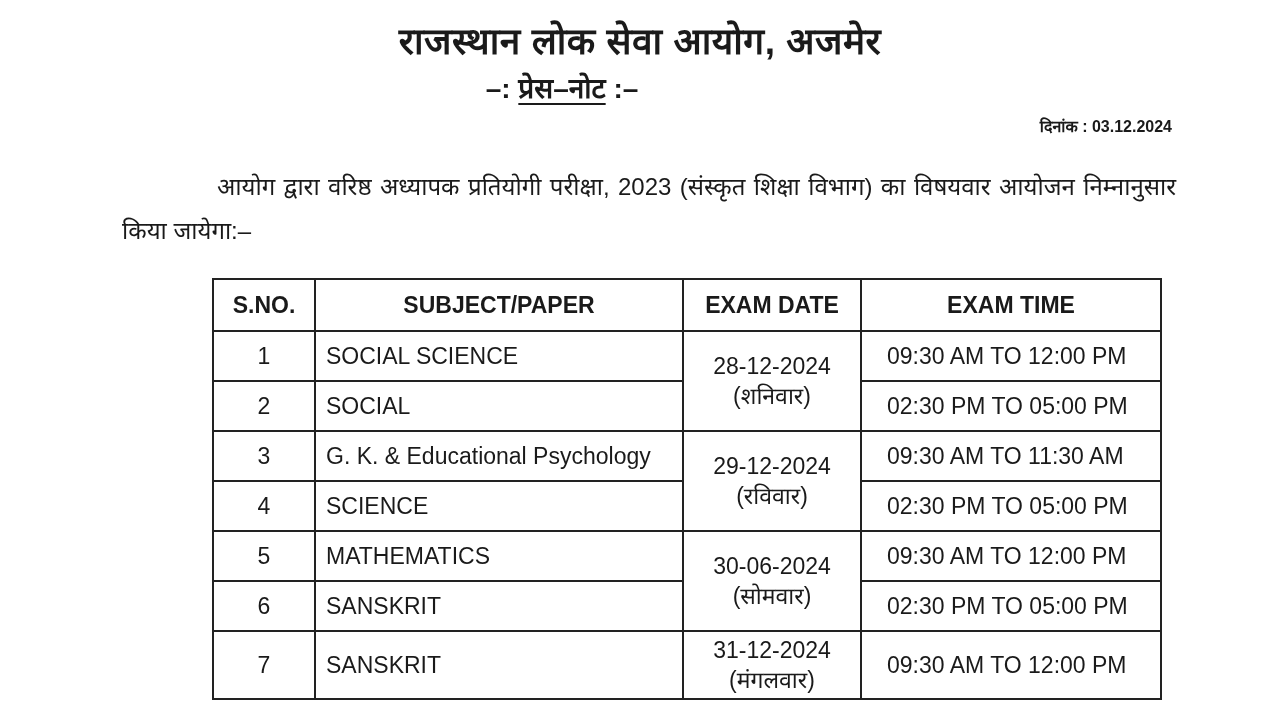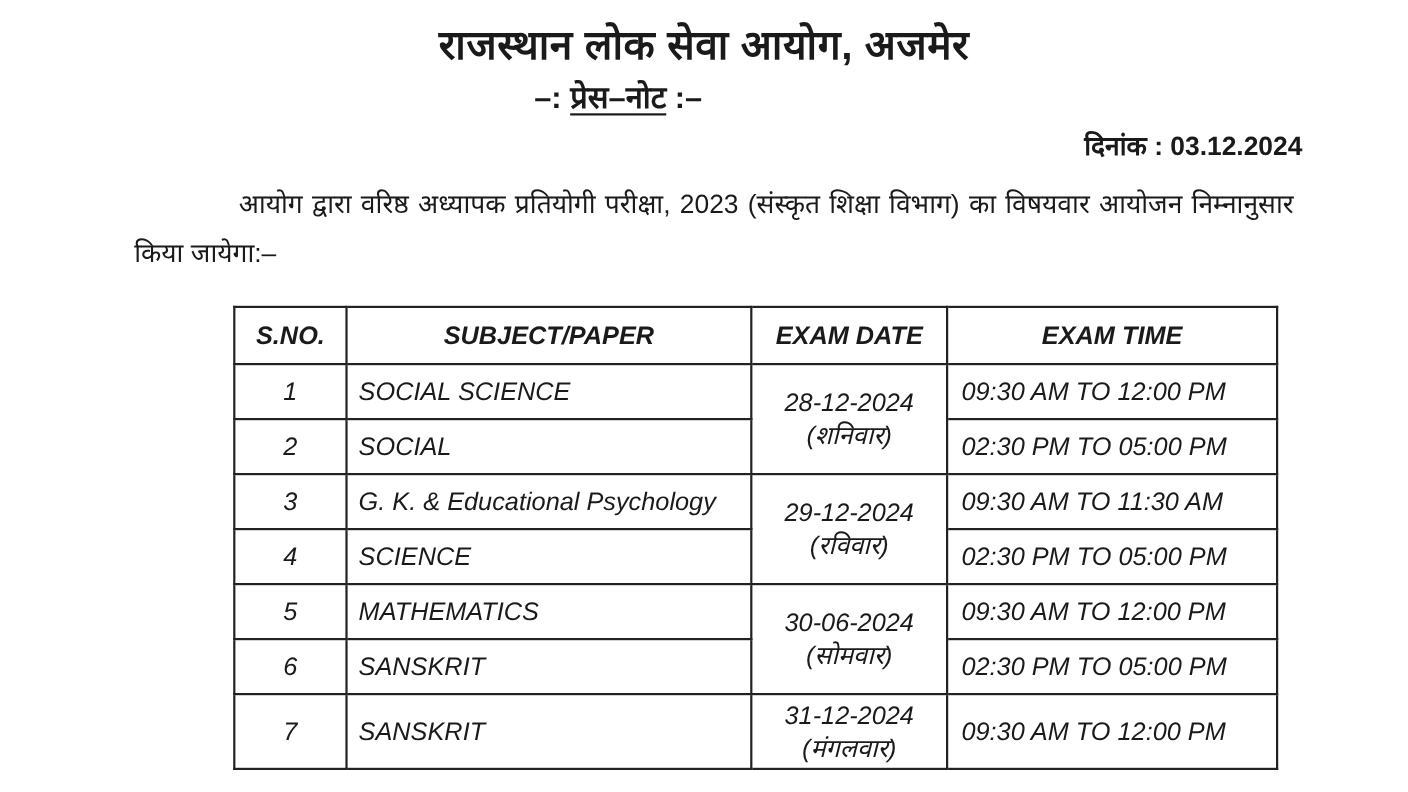--- a/index.html
+++ b/index.html
@@ -1,28 +1,28 @@
 <!DOCTYPE html>
 <html><head>
 <meta charset="utf-8">
 <style>
   html, body { margin:0; padding:0; }
   body { width:1280px; height:720px; background:#ffffff; position:relative; overflow:hidden; color:#1a1a1a; font-family:"Liberation Sans", sans-serif; }
   .title { position:absolute; top:14px; left:0; width:1280px; text-align:center; font-size:37px; font-weight:bold; letter-spacing:0.5px; }
   .subtitle { position:absolute; top:68px; left:0; width:1124px; text-align:center; font-size:28px; font-weight:bold; }
   .subtitle .u { text-decoration:underline; text-underline-offset:5px; }
-  .date-line { position:absolute; top:115px; right:96px; font-size:24px; font-weight:bold; }
+  .date-line { position:absolute; top:115px; right:108px; font-size:16px; font-weight:bold; }
   .para { position:absolute; top:165px; left:122px; width:1054px; font-size:24px; line-height:44px; text-align:justify; text-indent:95px; }
   table { position:absolute; top:278px; left:212px; width:950px; border-collapse:collapse; font-size:23px; }
-  th, td { border:2px solid #222; height:48px; padding:0;font-style:italic; }
+  th, td { border:2px solid #222; height:48px; padding:0; }
   th { font-weight:bold; height:50px; text-align:center; }
   td.sno { text-align:center; width:100px; }
   td.subj { text-align:left; padding-left:10px; width:356px; }
   td.date { text-align:center; width:176px; line-height:30px; }
-  td.time { text-align:left; padding-left:12px; }
+  td.time { text-align:left; padding-left:25px; }
   .col-sno { width:100px; } .col-subj { width:367px; } .col-date { width:178px; }
 </style>
 </head>
 <body>
 
 <div class="title">राजस्थान लोक सेवा आयोग, अजमेर</div>
 <div class="subtitle"><span>–: </span><span class="u">प्रेस–नोट</span><span> :–</span></div>
 <div class="date-line">दिनांक : 03.12.2024</div>
 <div class="para">आयोग द्वारा वरिष्ठ अध्यापक प्रतियोगी परीक्षा, 2023 (संस्कृत शिक्षा विभाग) का विषयवार आयोजन निम्नानुसार किया जायेगा:–</div>
 

